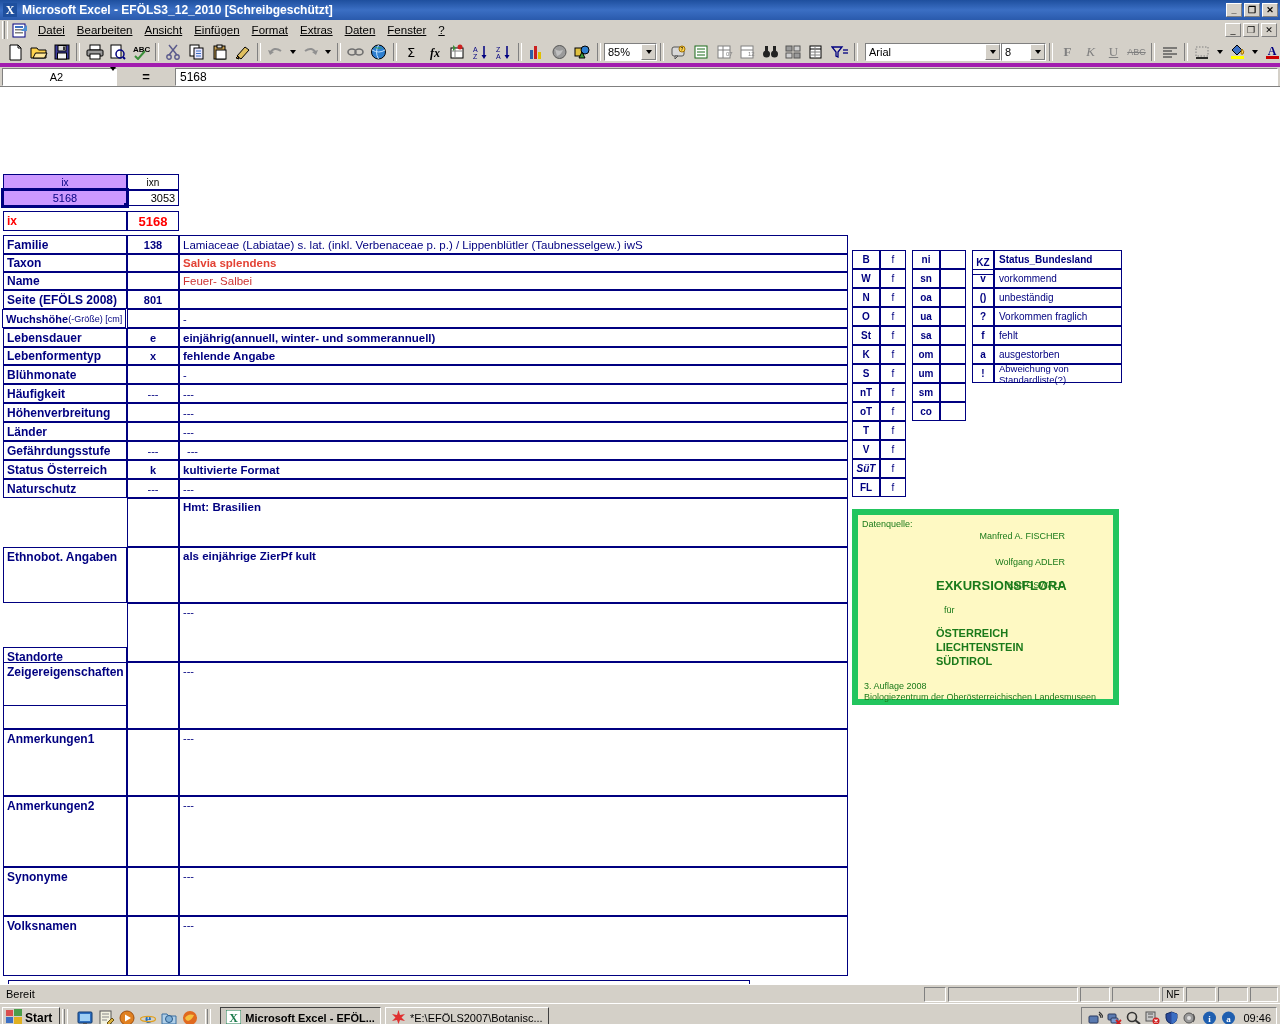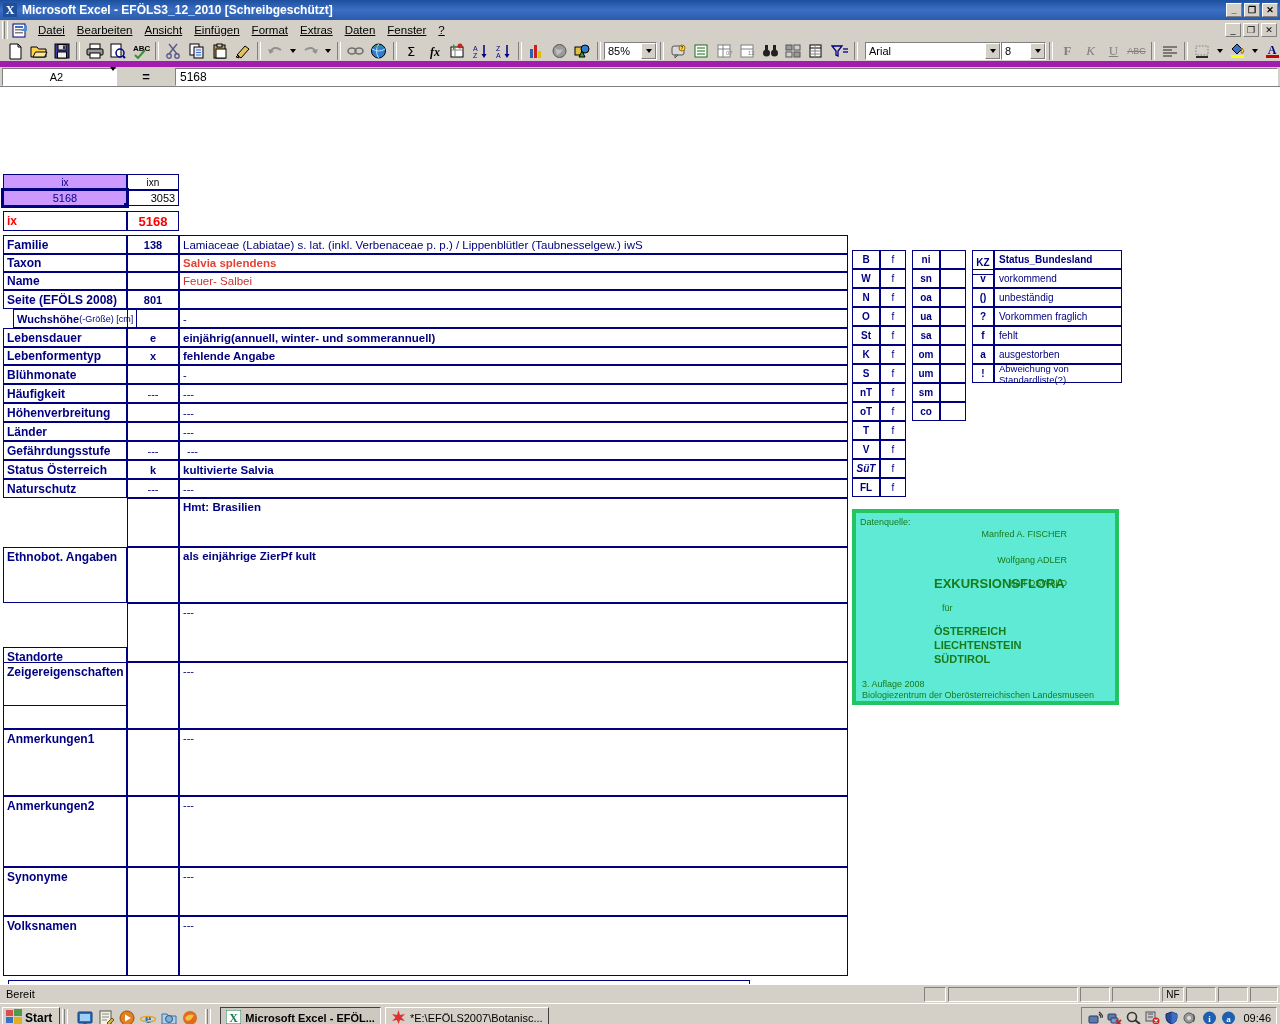--- a/index.html
+++ b/index.html
@@ -32,21 +32,21 @@
   .grip{width:7px;height:18px;margin:0 2px;
         background:linear-gradient(to right,#ffffff 0 1px,#d4d0c8 1px 2px,#808080 2px 3px,#d4d0c8 3px 5px,#ffffff 5px 6px,#d4d0c8 6px 7px);
   }
   .doc-icon{width:18px;height:17px;margin-right:3px;display:flex;align-items:center;justify-content:center;}
   .menuitem{padding:2px 6px;white-space:nowrap;cursor:default;}
   .menuitem u{text-decoration:underline;}
   .menubar .winbtns{margin-left:auto;margin-right:3px;}
   
   .toolbar{
     height:26px;background:#d4d0c8;display:flex;align-items:center;
-    border-bottom:6px solid #a21caf;box-sizing:border-box;
+    border-bottom:4px solid #a21caf;box-sizing:border-box;
   }
   .tbtn{width:23px;height:22px;display:flex;align-items:center;justify-content:center;cursor:default;flex:0 0 auto;}
   .tsep{width:2px;height:18px;margin:0 3px;border-left:1px solid #808080;border-right:1px solid #ffffff;flex:0 0 auto;}
   .combo{
     height:18px;background:#fff;border:1px solid;border-color:#808080 #ffffff #ffffff #808080;
     display:flex;align-items:center;font-size:11px;box-sizing:border-box;flex:0 0 auto;
   }
   .combo .cval{flex:1 1 auto;padding-left:3px;white-space:nowrap;overflow:hidden;}
   .combo .carrow{
     width:15px;height:16px;background:#d4d0c8;border:1px solid;
@@ -80,21 +80,21 @@
   .sel{outline:2px solid #000080;}
   .redtxt{color:#ff0000;font-weight:bold;}
   .redlight{color:#cc3333;}
   .salmon{color:#e34234;font-weight:bold;}
   
   .lgcell{position:absolute;box-sizing:border-box;border:1px solid #000080;
           font-size:10px;font-weight:bold;color:#000080;display:flex;align-items:center;justify-content:center;}
   .lgtext{justify-content:flex-start;padding-left:4px;font-weight:normal;}
   .lghead{font-weight:bold;}
   
-  .srcbox{position:absolute;background:#5eead4;border:4px solid #22c55e;box-sizing:border-box;color:#1a7a1a;}
+  .srcbox{position:absolute;background:#fef9c3;border:6px solid #22c55e;box-sizing:border-box;color:#1a7a1a;}
   .src-l{position:absolute;font-size:9px;color:#1a7a1a;white-space:nowrap;}
   .src-r{position:absolute;font-size:9px;color:#1a7a1a;text-align:right;white-space:nowrap;}
   .src-big{position:absolute;font-size:13px;font-weight:bold;color:#1a7a1a;white-space:nowrap;}
   .src-med{position:absolute;font-size:10px;font-weight:bold;color:#1a7a1a;white-space:nowrap;}
   
   .chartbox{position:absolute;border:1px solid #000080;box-sizing:border-box;background:#fff;}
   .charttitle{position:absolute;font-size:11px;font-weight:bold;color:#e07000;}
   
   .statusbar{
     height:19px;background:#d4d0c8;display:flex;align-items:center;font-size:11px;color:#000;
@@ -524,21 +524,21 @@
   <div class="cell bx" style="left:3px;top:203px;width:124px;height:19px;">
       <span class="lbl" style="font-size:12px">Seite (EFÖLS 2008)</span>
     </div>
   <div class="cell bx ctr" style="left:127px;top:203px;width:52px;height:19px;">
       <span style="font-weight:bold;font-size:11px">801</span>
     </div>
   <div class="cell bx" style="left:179px;top:203px;width:669px;height:19px;">
       <span style="padding-left:3px"></span>
     </div>
 
-  <div class="cell bx" style="left:13px;top:222px;width:124px;height:19px;">
+  <div class="cell bx" style="left:2px;top:222px;width:124px;height:19px;">
     <span class="lbl" style="font-size:11px">Wuchshöhe</span>
       <span style="font-size:9px;font-weight:normal;color:#000080"> (-Größe) [cm]</span>
   </div>
   <div class="cell bx ctr" style="left:127px;top:222px;width:52px;height:19px;">
       <span></span>
     </div>
   <div class="cell bx" style="left:179px;top:222px;width:669px;height:19px;">
       <span style="padding-left:3px;font-size:11px">-</span>
     </div>
 
@@ -612,21 +612,21 @@
       <span style="padding-left:7px;font-size:11px">---</span>
     </div>
 
   <div class="cell bx" style="left:3px;top:373px;width:124px;height:19px;">
       <span class="lbl" style="font-size:12px">Status Österreich</span>
     </div>
   <div class="cell bx ctr" style="left:127px;top:373px;width:52px;height:19px;">
       <span style="font-weight:bold;font-size:11px">k</span>
     </div>
   <div class="cell bx" style="left:179px;top:373px;width:669px;height:19px;">
-      <span style="padding-left:3px;font-size:11.5px;font-weight:bold;color:#000080">kultivierte Salvia</span>
+      <span style="padding-left:3px;font-size:11.5px;font-weight:bold;color:#000080">kultivierte Format</span>
     </div>
 
   <div class="cell bx" style="left:3px;top:392px;width:124px;height:19px;">
       <span class="lbl" style="font-size:12px">Naturschutz</span>
     </div>
   <div class="cell bx ctr" style="left:127px;top:392px;width:52px;height:19px;">
       <span style="font-size:11px">---</span>
     </div>
   <div class="cell bx" style="left:179px;top:392px;width:669px;height:19px;">
       <span style="padding-left:3px;font-size:11px">---</span>

